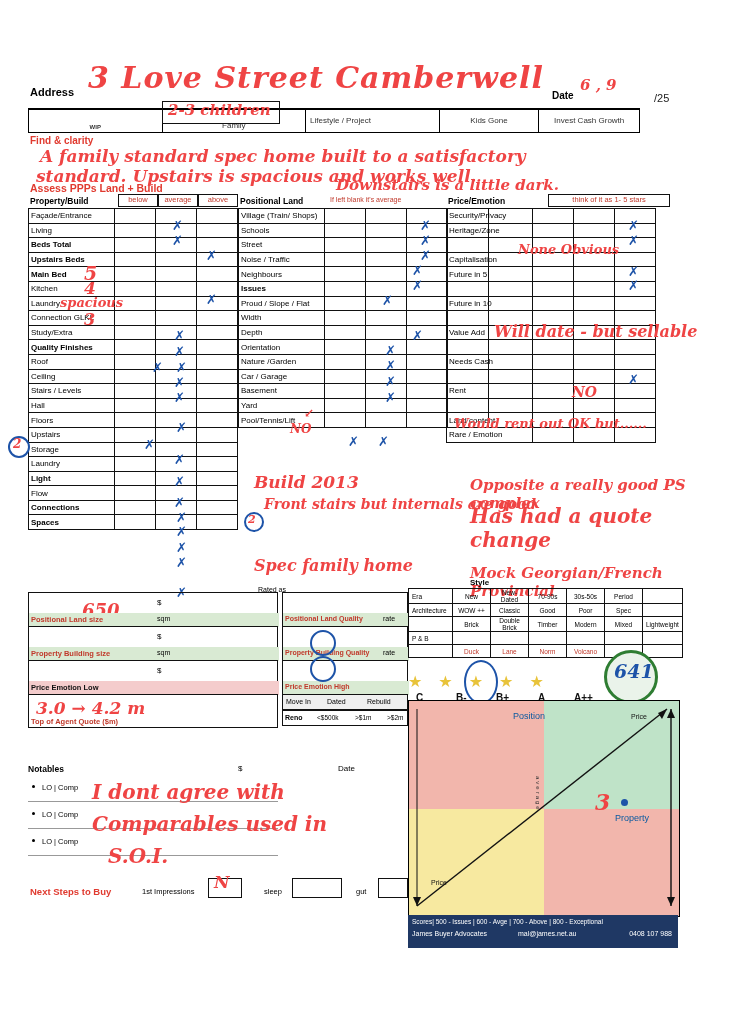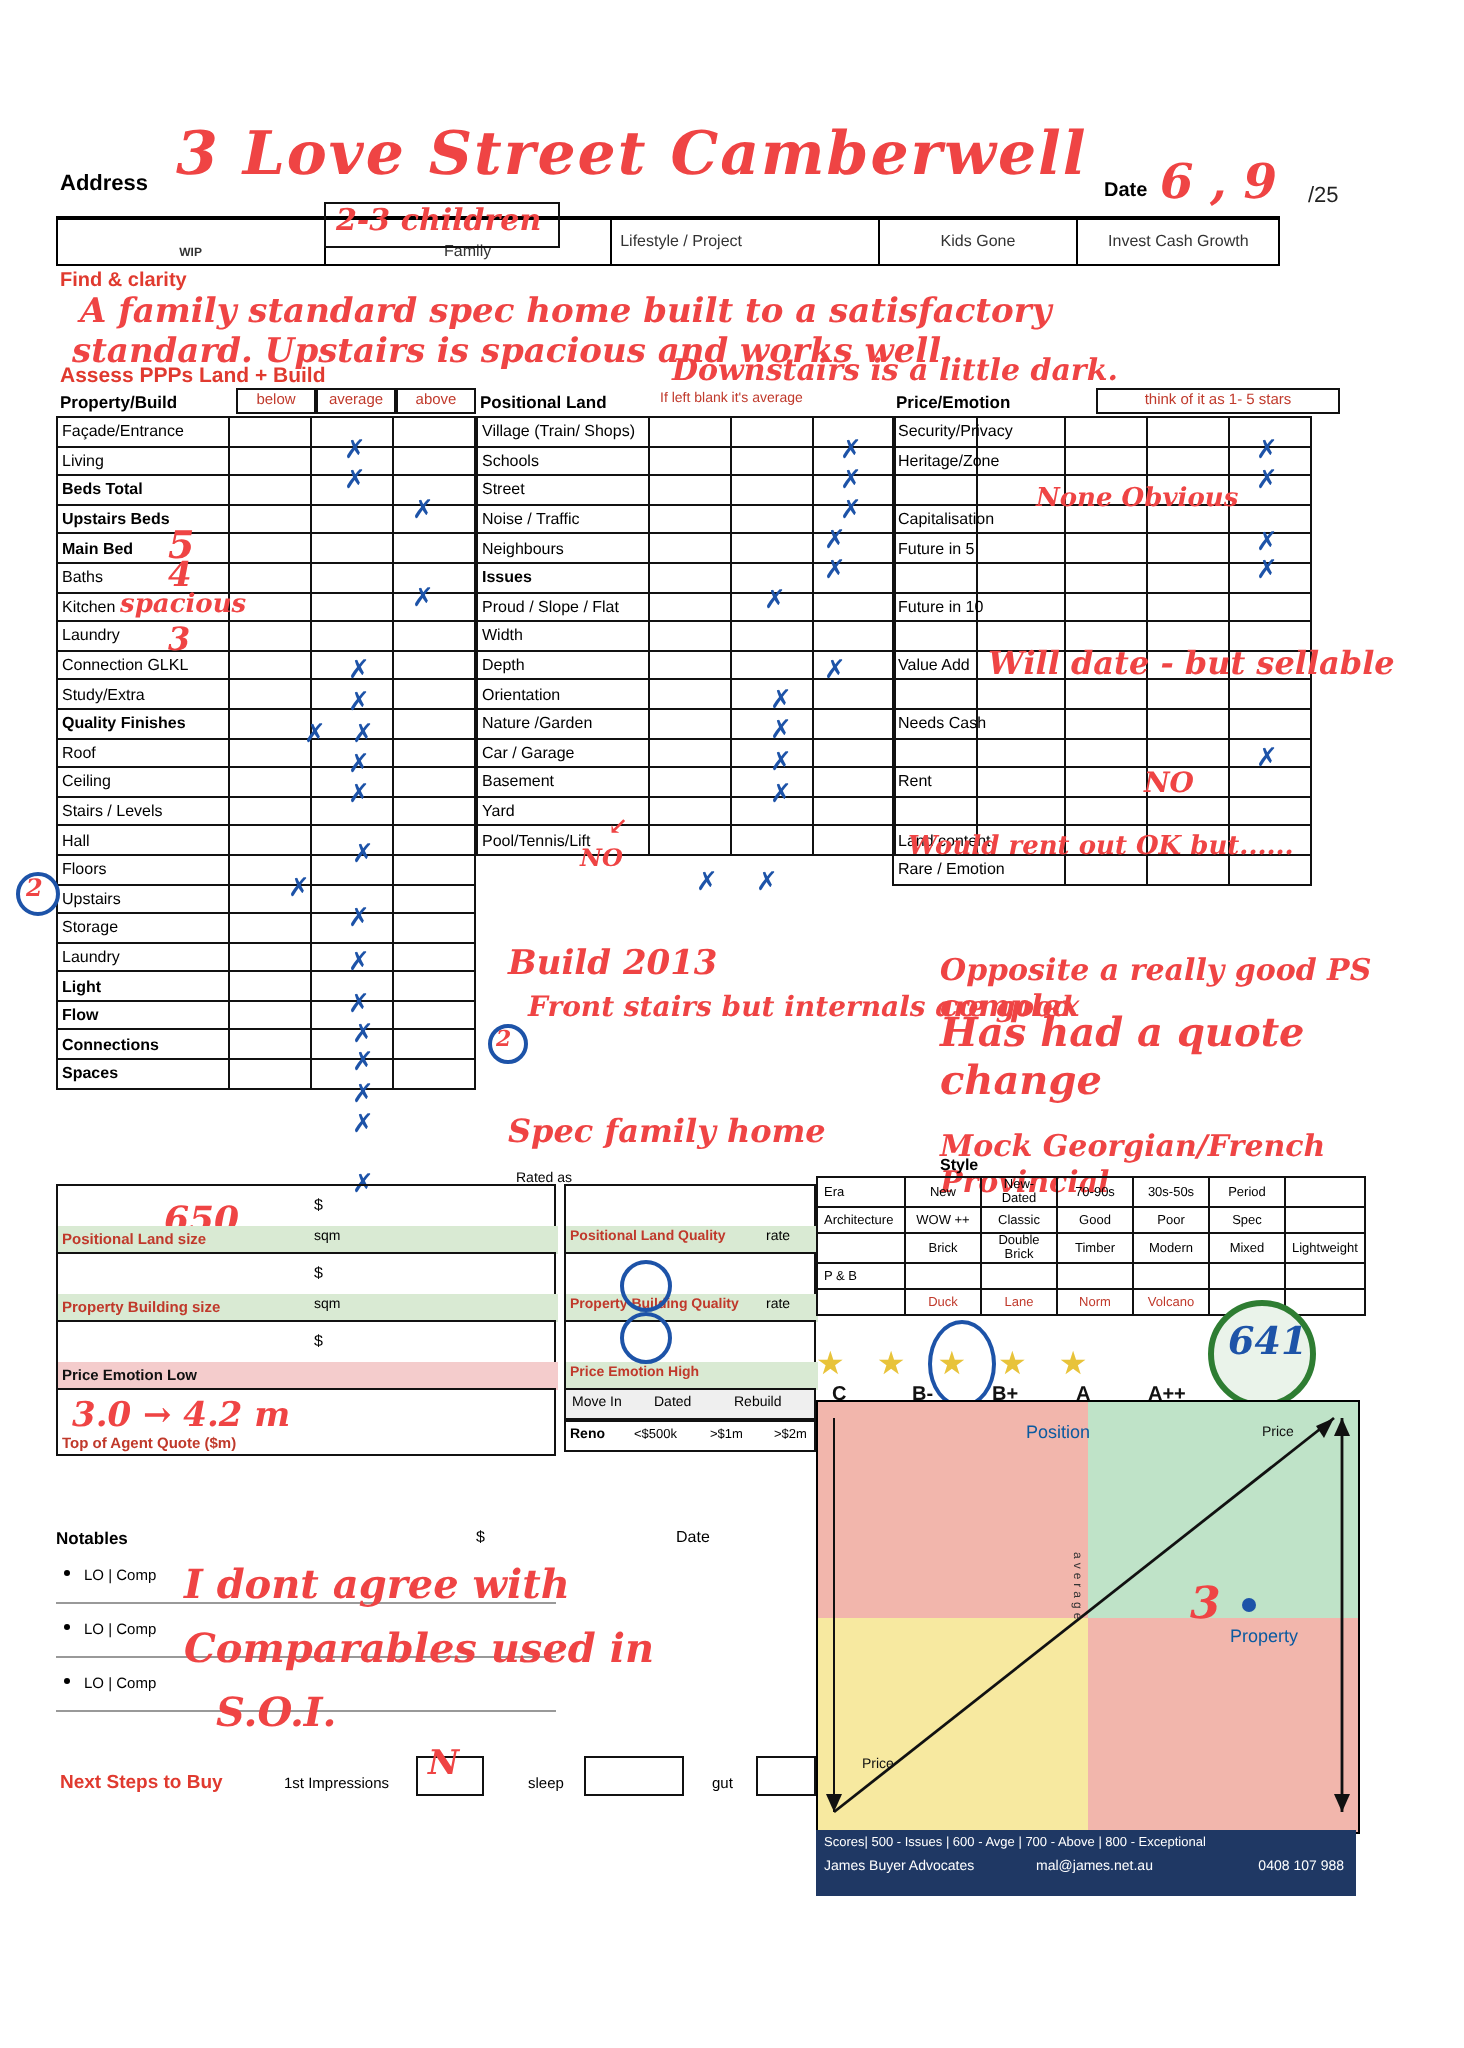--- a/index.html
+++ b/index.html
@@ -9,21 +9,21 @@
   
   .abs{position:absolute;}
   .hw{color:#ef4444;font-family:"DejaVu Serif",serif;font-style:italic;font-weight:bold;}
   .red{color:#e03a2f;}
 
   
   #addr-label{left:30px;top:86px;font-size:11px;font-weight:bold;color:#000;}
   #addr-line{left:28px;top:108px;width:612px;height:1px;background:#000;}
   #addr-value{left:88px;top:60px;font-size:30px;letter-spacing:1px;}
   #date-label{left:552px;top:90px;font-size:10px;font-weight:bold;}
-  #date-value{left:580px;top:76px;font-size:24px;}
+  #date-value{left:580px;top:76px;font-size:15px;}
   #date-slash{left:654px;top:92px;font-size:11px;color:#222;}
 
   
   .ribbon{left:28px;top:109px;width:612px;height:24px;border:1px solid #000;box-sizing:border-box;display:flex;}
   .ribbon > div{border-right:1px solid #000;box-sizing:border-box;position:relative;font-size:8px;color:#333;}
   .ribbon > div:last-child{border-right:none;}
   .ribbon .cl{position:absolute;left:50%;transform:translateX(-50%);bottom:2px;white-space:nowrap;}
   .ribbon .cl-left{position:absolute;left:4px;bottom:2px;}
 
   #family-box{position:absolute;left:162px;top:101px;width:116px;height:21px;border:1px solid #111;}
@@ -151,26 +151,20 @@
           <td class="cell"></td>
           <td class="cell"></td>
         </tr>
         <tr>
           <td class="lbl" style="font-weight: bold;">Main Bed</td>
           <td class="cell"></td>
           <td class="cell"></td>
           <td class="cell"></td>
         </tr>
         <tr>
-          <td class="lbl">Baths</td>
-          <td class="cell"></td>
-          <td class="cell"></td>
-          <td class="cell"></td>
-        </tr>
-        <tr>
           <td class="lbl">Kitchen</td>
           <td class="cell"></td>
           <td class="cell"></td>
           <td class="cell"></td>
         </tr>
         <tr>
           <td class="lbl">Laundry</td>
           <td class="cell"></td>
           <td class="cell"></td>
           <td class="cell"></td>
@@ -241,21 +235,21 @@
           <td class="cell"></td>
           <td class="cell"></td>
         </tr>
         <tr>
           <td class="lbl" style="font-weight: bold;">Light</td>
           <td class="cell"></td>
           <td class="cell"></td>
           <td class="cell"></td>
         </tr>
         <tr>
-          <td class="lbl" style="font-weight: bold;">Flow</td>
+          <td class="lbl" style="font-weight: normal;">Flow</td>
           <td class="cell"></td>
           <td class="cell"></td>
           <td class="cell"></td>
         </tr>
         <tr>
           <td class="lbl" style="font-weight: bold;">Connections</td>
           <td class="cell"></td>
           <td class="cell"></td>
           <td class="cell"></td>
         </tr>

